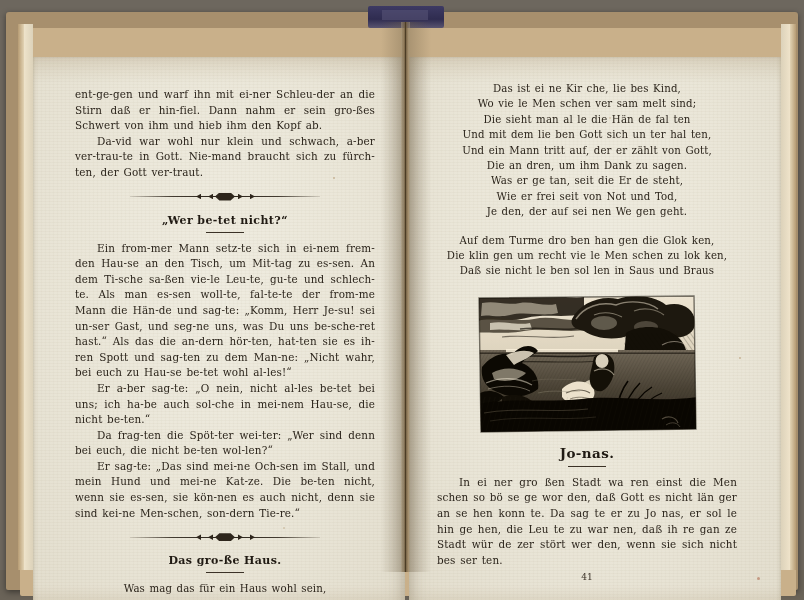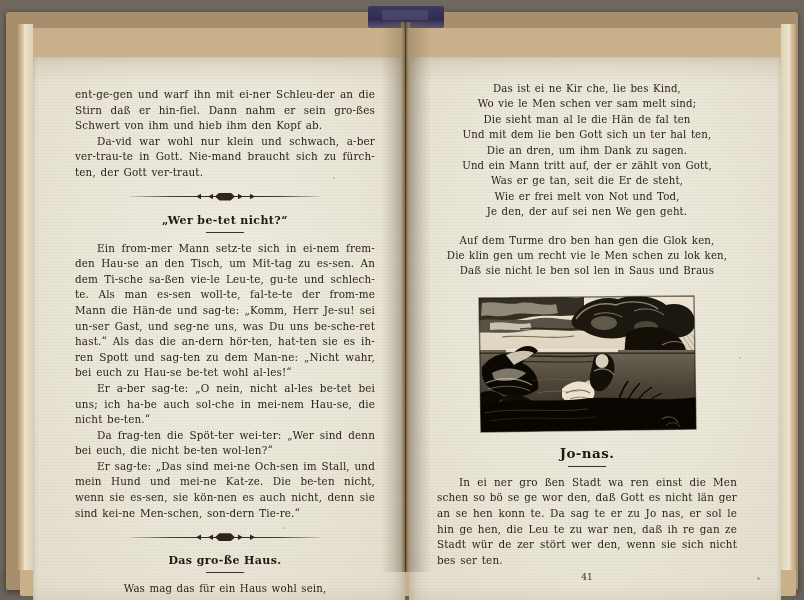--- a/index.html
+++ b/index.html
@@ -323,24 +323,24 @@
     <div class="speck" style="left:348px;top:520px;width:3px;height:3px;background:rgba(160,70,40,.45);"></div>
     <div class="speck" style="left:200px;top:60px;width:2px;height:2px;opacity:.6;"></div>
 
     <div class="text-col" style="top:24px;">
 
       <div class="verse">
         <div>Das ist ei ne Kir che, lie bes Kind,</div>
         <div>Wo vie le Men schen ver sam melt sind;</div>
         <div>Die sieht man al le die Hän de fal ten</div>
         <div>Und mit dem lie ben Gott sich un ter hal ten,</div>
+        <div>Und ein Mann tritt auf, der er zählt von Gott,</div>
         <div>Die an dren, um ihm Dank zu sagen.</div>
-        <div>Und ein Mann tritt auf, der er zählt von Gott,</div>
         <div>Was er ge tan, seit die Er de steht,</div>
-        <div>Wie er frei melt von Not und Tod,</div>
+        <div>Wie er frei seit von Not und Tod,</div>
         <div>Je den, der auf sei nen We gen geht.</div>
       </div>
 
       <div class="gap-md"></div>
 
       <div class="verse">
         <div>Auf dem Turme dro ben han gen die Glok ken,</div>
         <div>Die klin gen um recht vie le Men schen zu lok ken,</div>
         <div>Daß sie nicht le ben sol len in Saus und Braus</div>
       </div>

